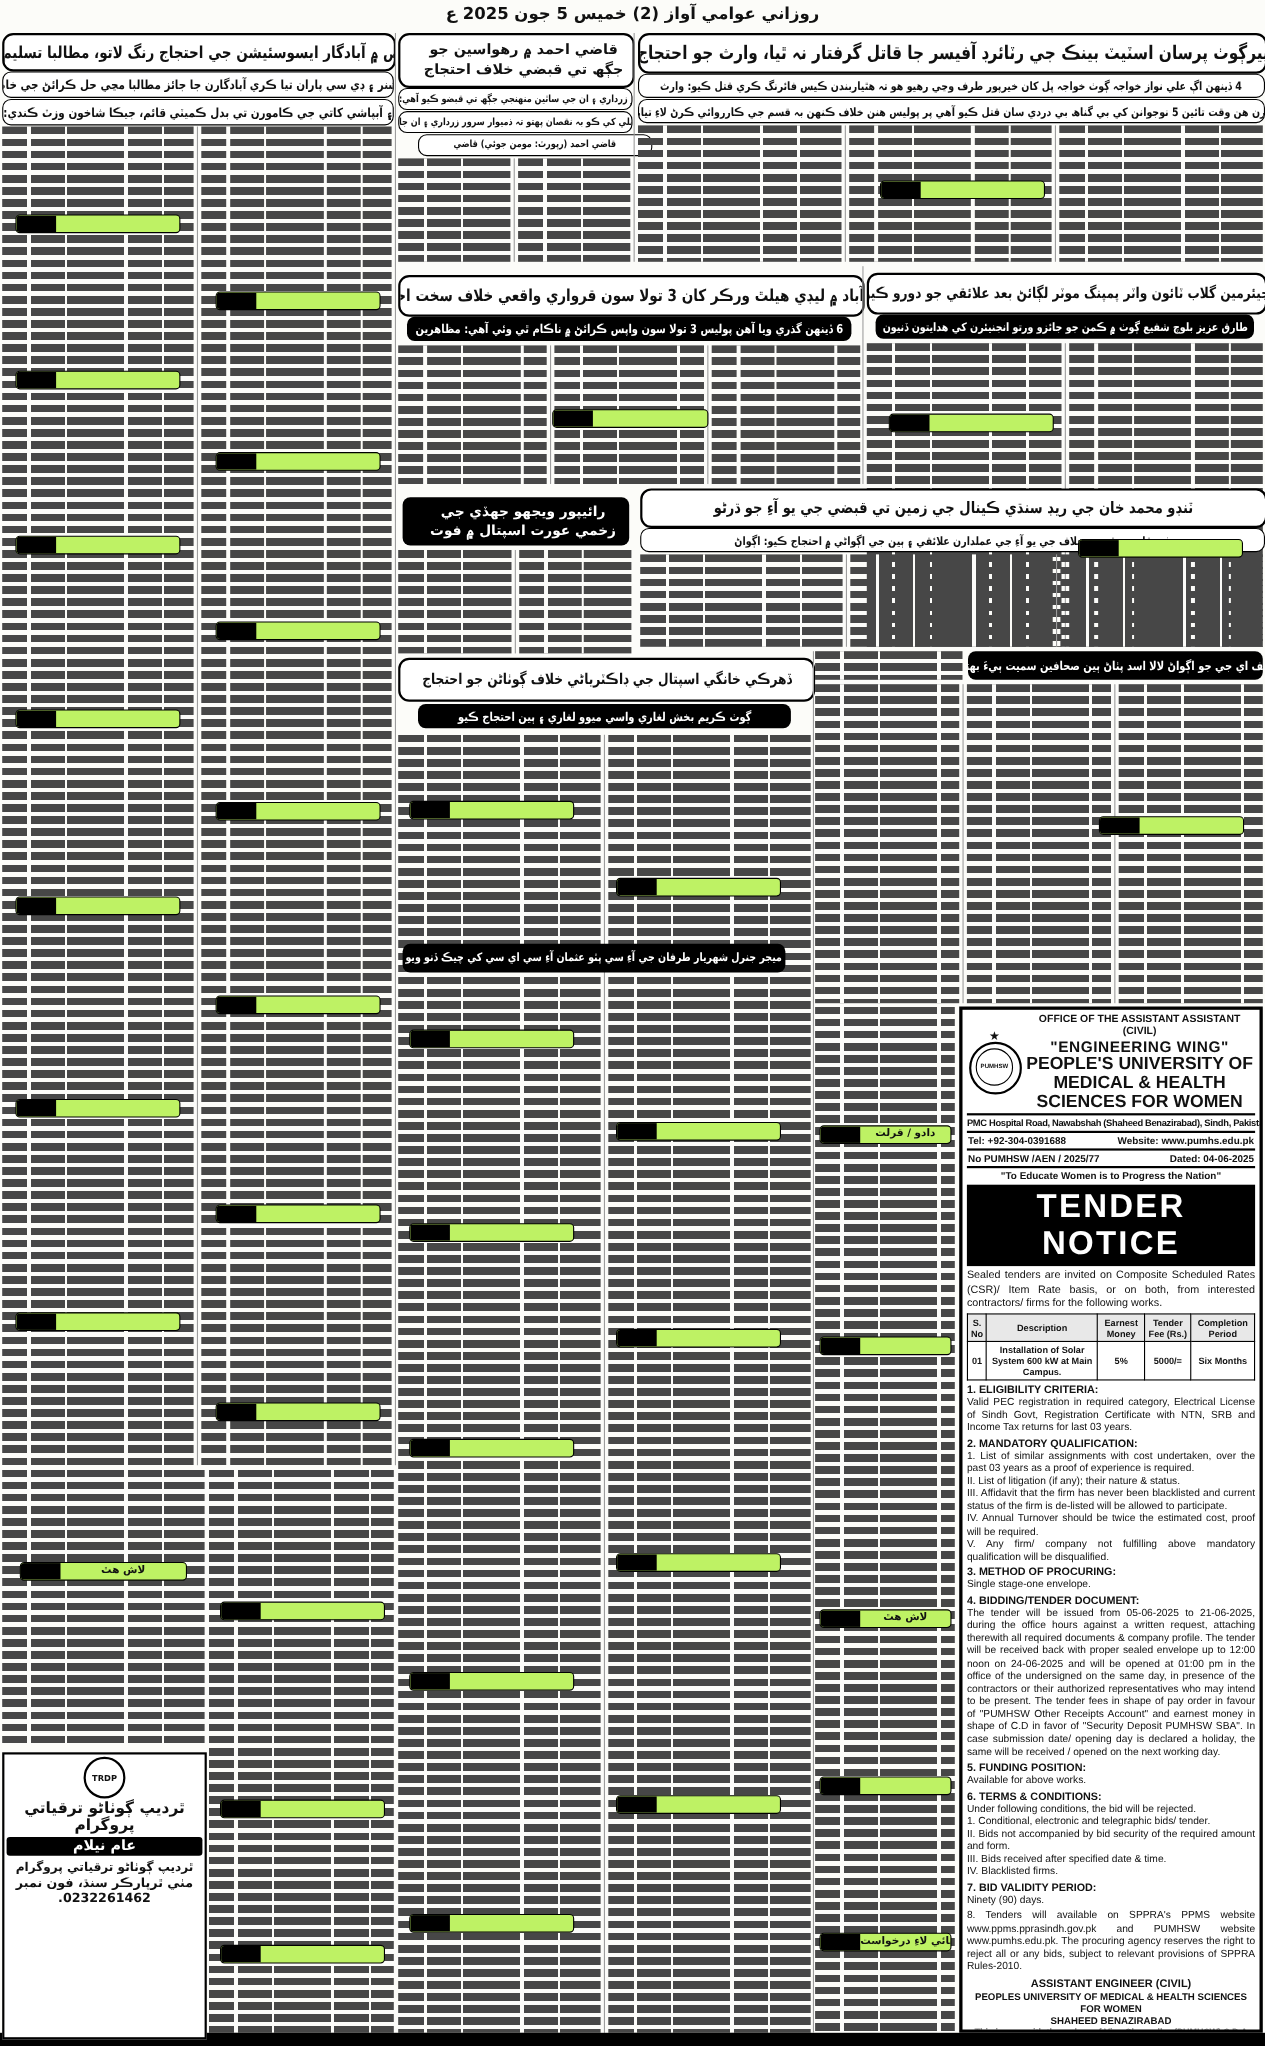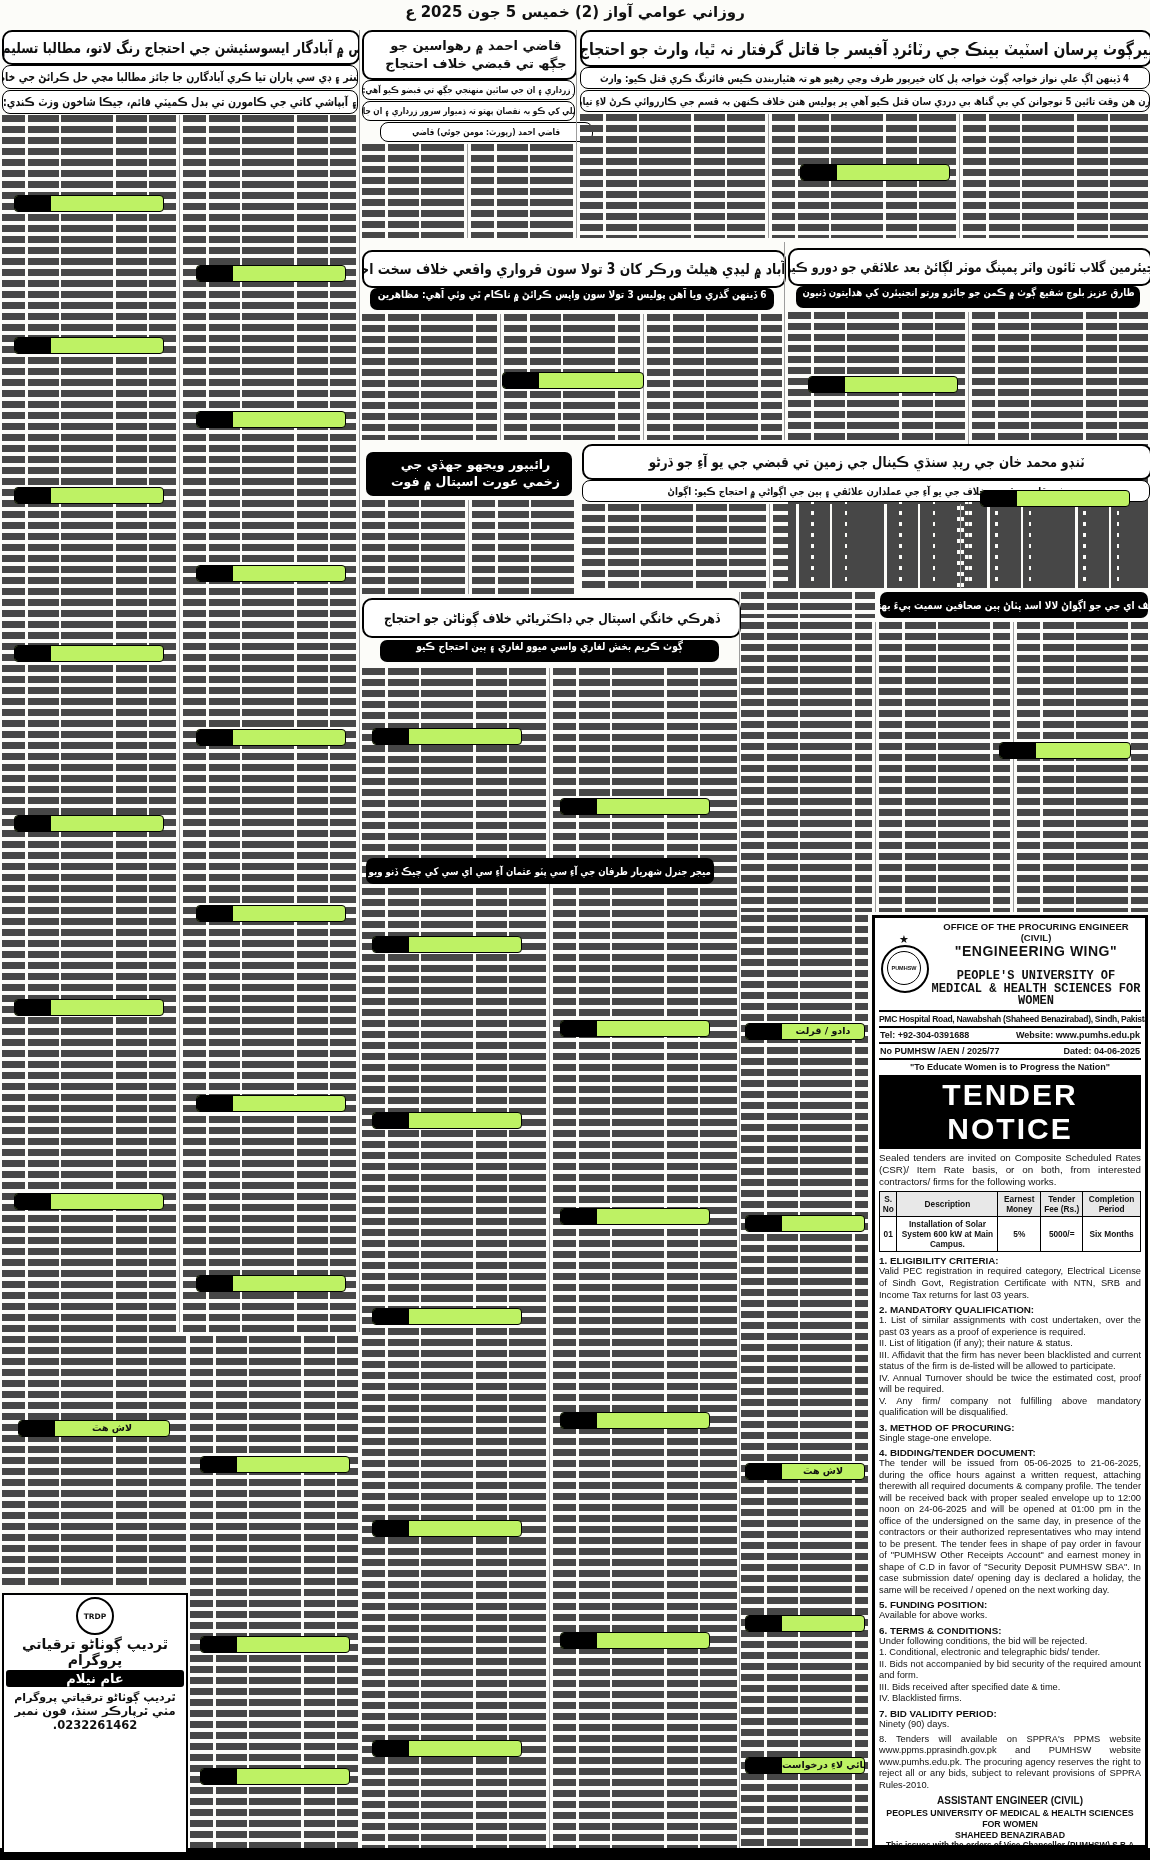--- a/index.html
+++ b/index.html
@@ -6,21 +6,21 @@
   #page{position:relative;width:1150px;height:1860px;margin:0 auto;background:#fcfcf9;
         font-family:"DejaVu Sans",sans-serif;color:#111;overflow:hidden;}
   
   .hbox{position:absolute;border:2px solid #000;border-radius:10px;background:#fff;
         display:flex;align-items:center;justify-content:center;font-weight:bold;overflow:hidden;}
   .hbar{position:absolute;background:#000;color:#fff;border-radius:7px;
         display:flex;align-items:center;justify-content:center;font-weight:bold;overflow:hidden;}
   .sbox{position:absolute;border:1.5px solid #000;border-radius:8px;background:#fff;
         display:flex;align-items:center;justify-content:center;font-weight:bold;overflow:hidden;}
   .sbar{position:absolute;background:#000;color:#fff;border-radius:7px;
-        display:flex;align-items:flex-start;justify-content:center;font-weight:bold;overflow:hidden;}
+        display:flex;align-items:center;justify-content:center;font-weight:bold;overflow:hidden;}
   .fit{white-space:nowrap;display:inline-block;transform:scaleX(.82);}
   .wrap{white-space:normal;transform:none;text-align:center;line-height:1.35;padding:0 6px;margin-left:13px;}
   
   .body{position:absolute;}
   .cols{display:flex;width:100%;height:100%;}
   .vr{width:1px;background:#9d9d9d;margin:0 3px;flex:0 0 1px;}
   .col,.greek{flex:1;background-image:
     repeating-linear-gradient(90deg, rgba(252,252,249,0) 0 23px, #fcfcf9 23px 26px,
        rgba(252,252,249,0) 26px 57px, #fcfcf9 57px 59px, rgba(252,252,249,0) 59px 88px),
     repeating-linear-gradient(180deg, #474747 0 7px, rgba(0,0,0,0) 7px 11px);}
@@ -50,21 +50,21 @@
         font-family:"Liberation Sans","DejaVu Sans",sans-serif;}
   #tender .hd{display:flex;align-items:center;border-bottom:2px solid #000;padding-bottom:2px;}
   #tender .crest{position:relative;width:52px;height:58px;flex:0 0 52px;}
   #tender .crest .c1{position:absolute;left:2px;top:10px;width:44px;height:44px;border:2.5px solid #000;border-radius:50%;}
   #tender .crest .c2{position:absolute;left:8px;top:16px;width:32px;height:32px;border:1.2px solid #000;border-radius:50%;
         display:flex;align-items:center;justify-content:center;font-size:5.5px;font-weight:bold;}
   #tender .crest .st{position:absolute;left:20px;top:-2px;font-size:11px;}
   #tender .hdt{flex:1;text-align:center;}
   .tl1{font-size:9.5px;font-weight:bold;}
   .tl2{font-size:14px;font-weight:900;letter-spacing:.5px;}
-  .tuni{font-size:12px;font-weight:900;line-height:1.05;margin-top:11px;font-family:Liberation Mono, monospace;}
+  .tuni{font-size:16px;font-weight:900;line-height:1.05;margin-top:1px;}
   .taddr{font-size:8.5px;font-weight:bold;letter-spacing:-.3px;white-space:nowrap;text-align:center;
         border-bottom:2px solid #000;padding:2px 0;}
   .trow{display:flex;justify-content:space-between;font-size:9px;font-weight:bold;
         border-bottom:2px solid #000;padding:2px 1px;}
   .tmotto{font-size:9px;font-weight:bold;text-align:center;padding:2px 0;}
   .tbanner{background:#000;color:#fff;text-align:center;font-size:30px;font-weight:900;
         letter-spacing:2px;padding:3px 0;margin:1px 0 3px;}
   .tintro{font-size:9.8px;text-align:justify;line-height:1.25;}
   #tender table{width:100%;border-collapse:collapse;margin:3px 0;}
   #tender th,#tender td{border:1px solid #000;font-size:8.3px;text-align:center;padding:2px 1px;}
@@ -424,21 +424,21 @@
   <div id="tender">
     <div class="hd">
       <div class="crest">
         <span class="st">★</span>
         <span class="c1"></span>
         <span class="c2">
             <span>PUMHSW</span>
           </span>
       </div>
       <div class="hdt">
-        <div class="tl1">OFFICE OF THE PROCURING ENGINEER (CIVIL)</div>
+        <div class="tl1">OFFICE OF THE ASSISTANT ASSISTANT (CIVIL)</div>
         <div class="tl2">"ENGINEERING WING"</div>
         <div class="tuni">PEOPLE'S UNIVERSITY OF MEDICAL &amp; HEALTH SCIENCES FOR WOMEN</div>
       </div>
     </div>
     <div class="taddr">PMC Hospital Road, Nawabshah (Shaheed Benazirabad), Sindh, Pakistan</div>
     <div class="trow">
       <span>Tel: +92-304-0391688</span>
       <span>Website: www.pumhs.edu.pk</span>
     </div>
     <div class="trow">

